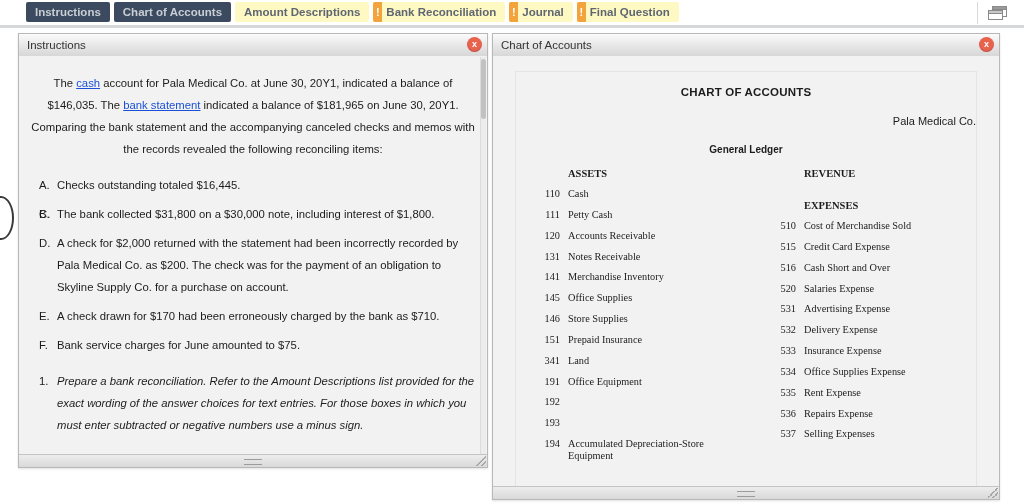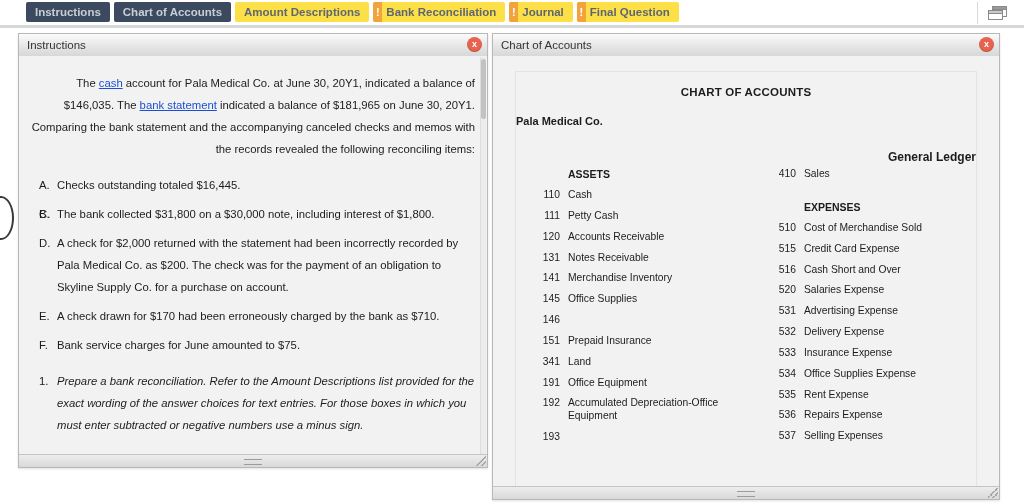--- a/index.html
+++ b/index.html
@@ -20,21 +20,21 @@
   .tab{
     height:20px;line-height:20px;
     padding:0 9px;
     font-size:11.5px;font-weight:bold;
     border-radius:2px;
     white-space:nowrap;
     display:flex;align-items:center;
     box-sizing:border-box;
   }
   .tab.dark{background:#3b4a5e;color:#c9ced6;}
-  .tab.light{background:#fde047;color:#5f6672;}
+  .tab.light{background:#fef9c3;color:#5f6672;}
   .tab.flag{padding-left:0;overflow:hidden;}
   .tab .bang{
     background:#f2a33c;color:#ffffff;
     font-size:11px;font-weight:bold;
     width:9px;height:20px;
     display:inline-flex;align-items:center;justify-content:center;
     margin-right:4px;
     flex:0 0 auto;
   }
   .winicon{
@@ -116,21 +116,21 @@
     position:absolute;right:1px;top:1px;bottom:13px;width:5px;
     background:#ececec;border-left:1px solid #dcdcdc;
   }
   .instr-scroll i{
     position:absolute;left:0;top:2px;width:5px;height:60px;
     background:#c2c2c2;border-radius:3px;display:block;
   }
   .para{
     font-size:11.3px;color:#1c1c1c;line-height:1.95;
     margin:0 0 14px 0;
-    text-align:right;
+    text-align:center;
   }
   .para a{color:#1a4fd6;text-decoration:underline;}
   ol.alpha{
     list-style:none;margin:0 0 6px 0;padding:0;
   }
   ol.alpha > li{
     font-size:11.3px;color:#1c1c1c;line-height:1.95;
     padding-left:26px;position:relative;margin-bottom:7px;
   }
   ol.alpha > li .mk{position:absolute;left:8px;top:0;}
@@ -151,27 +151,27 @@
     background:#f2f2f2;overflow:hidden;
   }
   .coa-box{
     position:absolute;left:22px;right:22px;top:15px;bottom:0;
     border:1px solid #e4e4e4;border-bottom:none;
     background:#f2f2f2;
     box-sizing:border-box;
     padding-top:14px;
   }
   .coa-h1{text-align:center;font-size:11.5px;font-weight:bold;color:#1c1c1c;letter-spacing:.2px;}
-  .coa-h2{text-align:left;font-size:11px;font-weight:bold;color:#1c1c1c;margin-top:17px;}
-  .coa-h3{text-align:right;font-size:12px;font-weight:bold;color:#1c1c1c;margin-top:23px;}
+  .coa-h2{text-align:right;font-size:11px;font-weight:normal;color:#1c1c1c;margin-top:17px;}
+  .coa-h3{text-align:center;font-size:10px;font-weight:bold;color:#1c1c1c;margin-top:17px;}
   .coa-cols{
     position:absolute;left:0;right:0;top:96px;bottom:0;
     display:flex;
   }
-  .coa-col{flex:1 1 50%;padding:0 10px 0 18px;box-sizing:border-box;position:relative;}
+  .coa-col{flex:1 1 50%;padding:0 10px 0 18px;box-sizing:border-box;position:relative;font-family:Liberation Serif, serif;}
   .coa-col.right{padding-left:24px;}
   .sec-head{
     font-size:10.5px;font-weight:bold;color:#1c1c1c;
     padding-left:34px;margin-bottom:9px;
   }
   .acct{
     display:flex;align-items:baseline;
     font-size:10.3px;color:#1c1c1c;
     margin-bottom:8.5px;
     line-height:1.2;
@@ -287,47 +287,48 @@
                 <div class="acct">
                   <span class="no">141</span>
                   <span class="nm">Merchandise Inventory</span>
                 </div>
                 <div class="acct">
                   <span class="no">145</span>
                   <span class="nm">Office Supplies</span>
                 </div>
                 <div class="acct">
                   <span class="no">146</span>
+                  <span class="nm">Store Supplies</span>
                 </div>
                 <div class="acct">
                   <span class="no">151</span>
                   <span class="nm">Prepaid Insurance</span>
                 </div>
                 <div class="acct">
                   <span class="no">341</span>
                   <span class="nm">Land</span>
                 </div>
                 <div class="acct">
                   <span class="no">191</span>
                   <span class="nm">Office Equipment</span>
                 </div>
                 <div class="acct">
                   <span class="no">192</span>
-                  <span class="nm">Accumulated Depreciation-Office Equipment</span>
                 </div>
                 <div class="acct">
                   <span class="no">193</span>
+                </div>
+                <div class="acct">
+                  <span class="no">194</span>
+                  <span class="nm">Accumulated Depreciation-Store Equipment</span>
                 </div>
                 <div class="spacer"></div>
               </div>
             <div class="coa-col right" id="coa-right">
-                <div class="acct">
-                  <span class="no">410</span>
-                  <span class="nm">Sales</span>
-                </div>
+                <div class="sec-head">REVENUE</div>
                 <div class="spacer"></div>
                 <div class="sec-head">EXPENSES</div>
                 <div class="acct">
                   <span class="no">510</span>
                   <span class="nm">Cost of Merchandise Sold</span>
                 </div>
                 <div class="acct">
                   <span class="no">515</span>
                   <span class="nm">Credit Card Expense</span>
                 </div>

